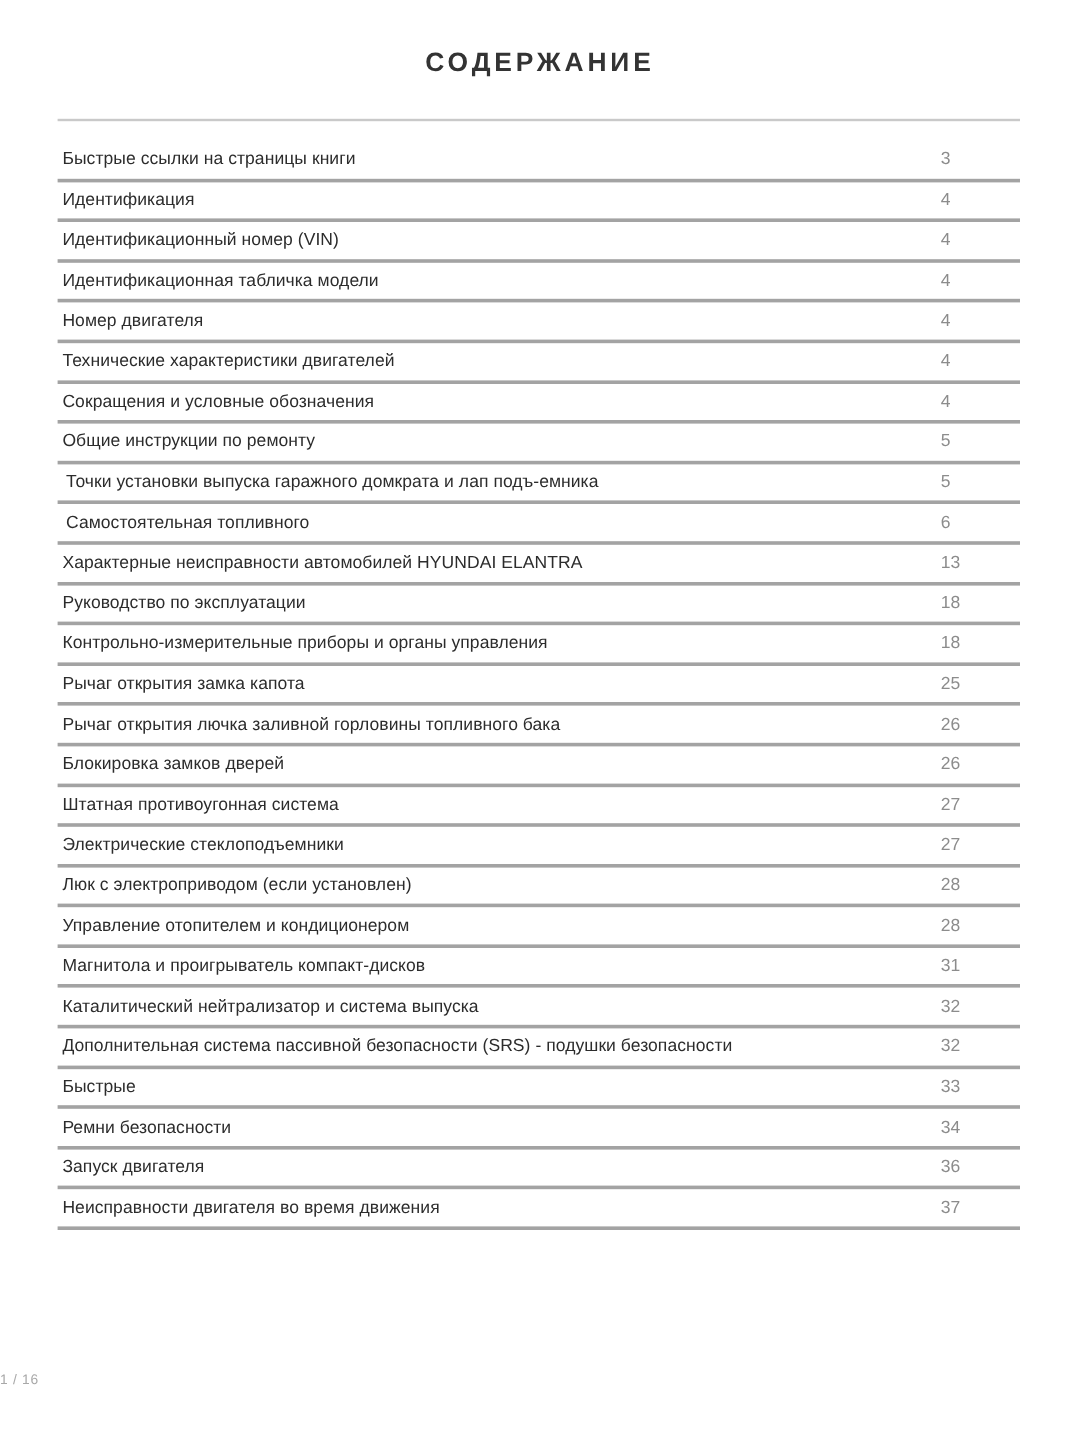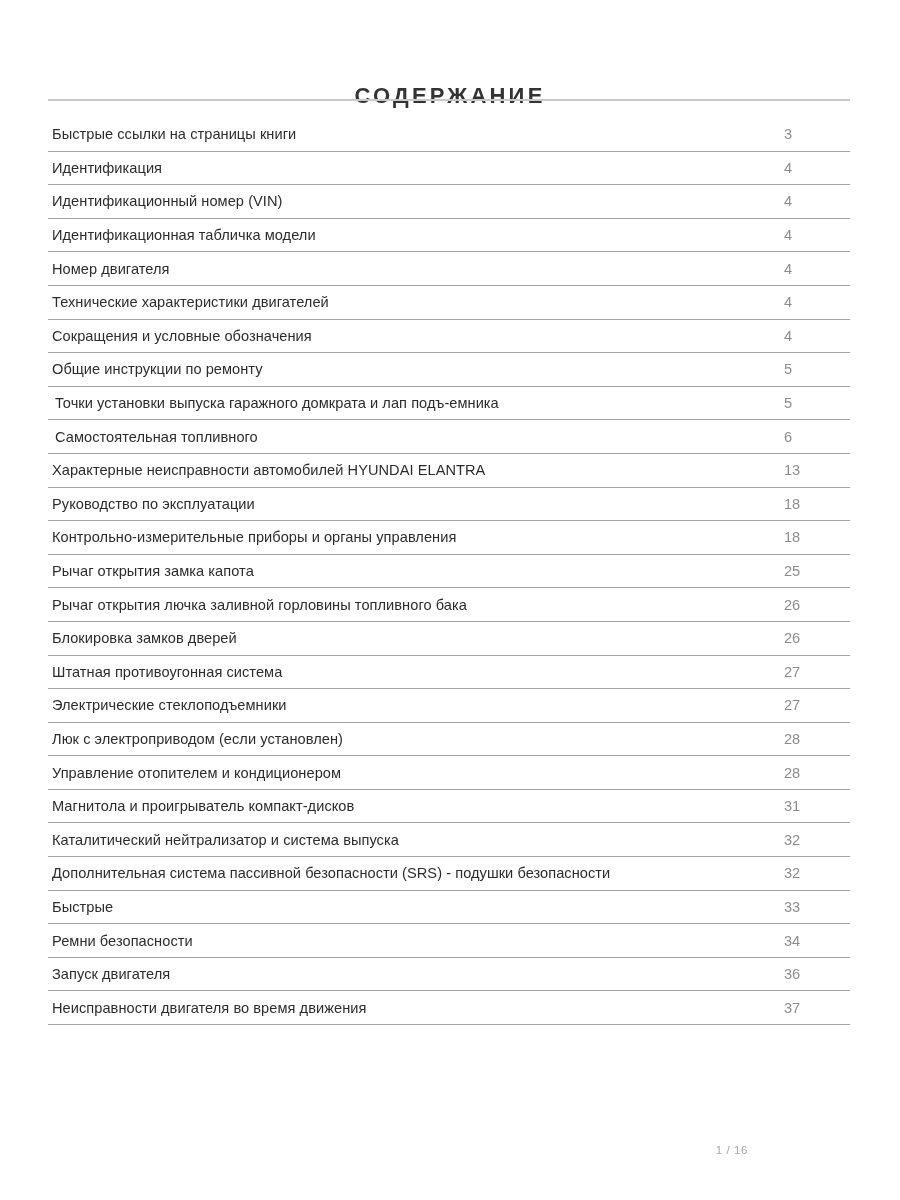--- a/index.html
+++ b/index.html
@@ -26,21 +26,20 @@
     position: absolute;
     top: 38px;
     left: 0;
     width: 900px;
     text-align: center;
     font-size: 22px;
     font-weight: bold;
     letter-spacing: 3.2px;
     color: #333333;
     line-height: 28px;
-    margin-top: 44px;
   }
 
   
   .top-rule {
     position: absolute;
     top: 99px;
     left: 48px;
     width: 802px;
     height: 2px;
     background: #c9c9c9;
@@ -51,21 +50,21 @@
     position: absolute;
     top: 118px;
     left: 48px;
     width: 802px;
   }
   .toc-row {
     display: flex;
     align-items: center;
     justify-content: space-between;
     height: 33.6px;
-    border-bottom: 1px solid #a3a3a3;
+    border-bottom: 3px solid #a3a3a3;
     box-sizing: border-box;
   }
   .toc-label {
     font-size: 14.6px;
     color: #2c2c2c;
     line-height: 18px;
     padding-left: 4px;
     white-space: nowrap;
     letter-spacing: 0.05px;
   }
@@ -85,21 +84,21 @@
   .toc-row.single .toc-page {
     padding-left: 6px;
   }
 
   
   .page-footer {
     position: absolute;
     top: 1144px;
     left: 0;
     width: 748px;
-    text-align: right;
+    text-align: left;
     font-size: 11.5px;
     color: #a8a8a8;
     letter-spacing: 0.6px;
   }
 </style>
 </head>
 <body>
 
 <div class="page">
 

